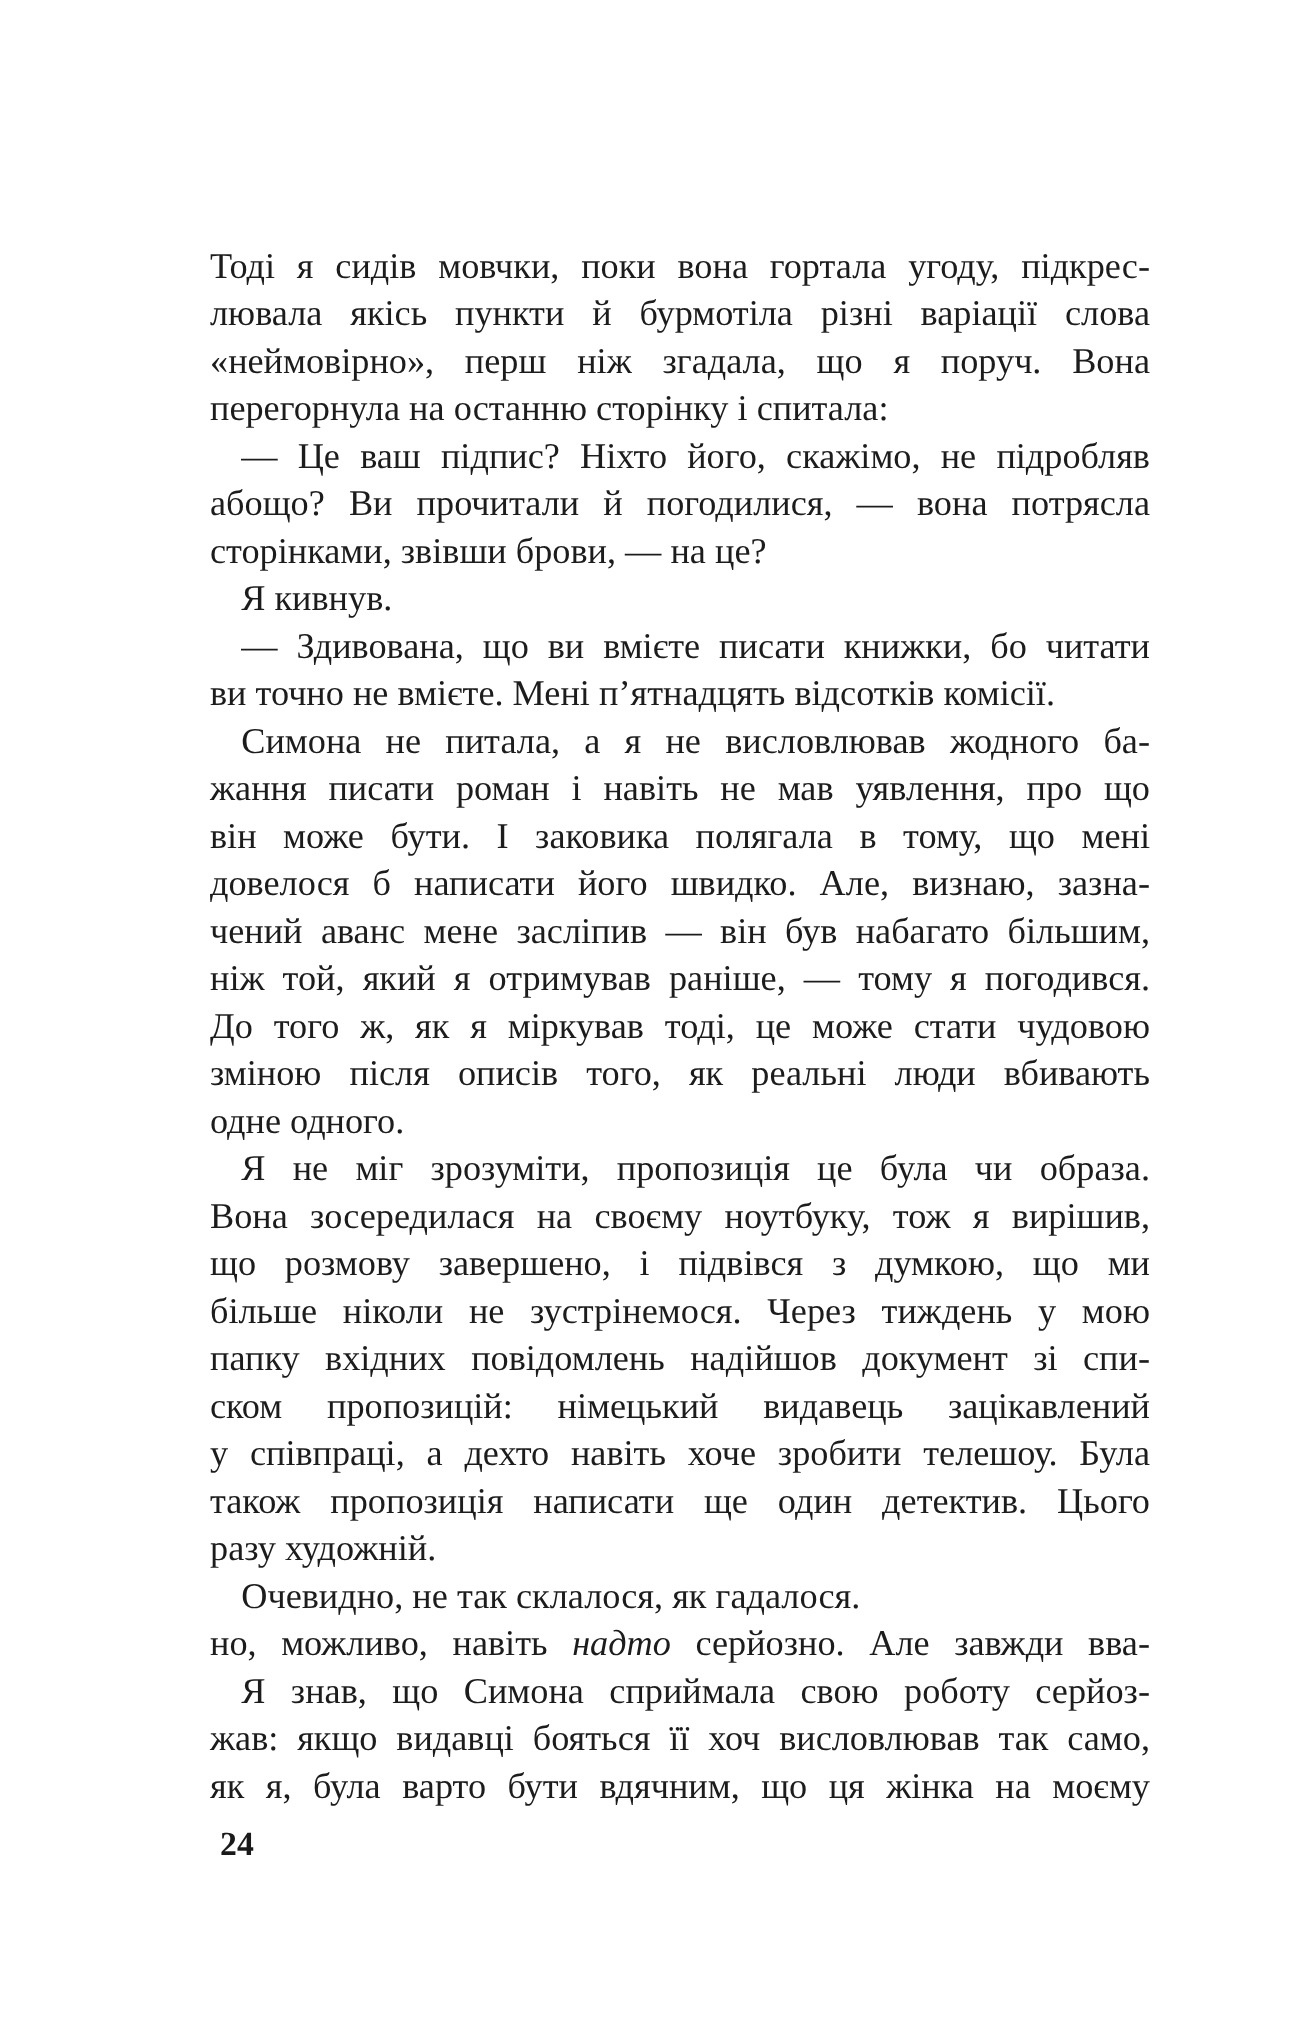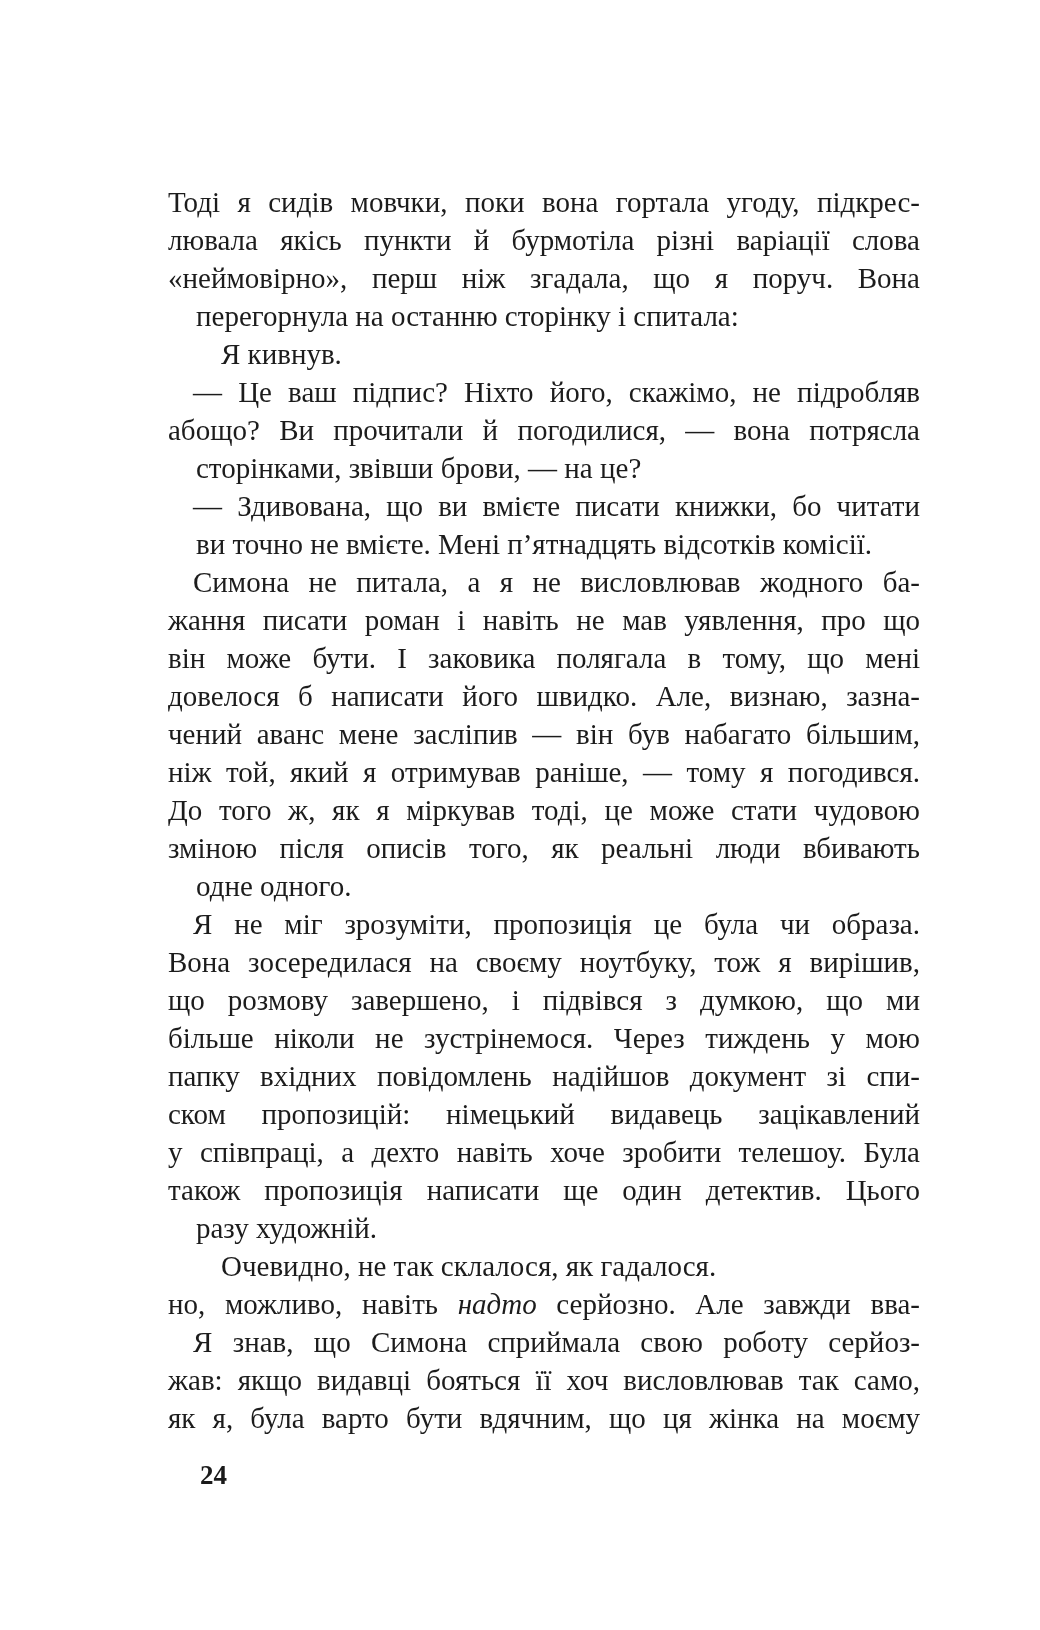--- a/index.html
+++ b/index.html
@@ -12,75 +12,73 @@
     width: 1040px;
     height: 1630px;
     background: #ffffff;
     overflow: hidden;
     font-family: "Liberation Serif", "DejaVu Serif", serif;
     color: #1c1c1c;
   }
   .text-block {
     position: absolute;
     left: 168px;
-    top: 183px;
+    top: 194px;
     width: 752px;
   }
   .para {
     margin: 0;
     padding: 0;
   }
   .line {
     height: 38px;
     line-height: 38px;
     font-size: 29px;
     white-space: nowrap;
     text-align: justify;
     text-align-last: justify;
     color: #1c1c1c;
   }
   .line.indent {
     text-indent: 25px;
   }
   .line.end {
     text-align-last: left;
-    margin-left: 28px;
   }
   .line i {
     font-style: italic;
   }
   .page-number {
     position: absolute;
     left: 176px;
     top: 1458px;
     font-size: 27px;
     font-weight: 700;
     line-height: 34px;
     color: #1a1a1a;
-    margin-left: 24px;
   }
 </style>
 </head>
 <body>
 
 <div class="page">
   <div class="text-block">
       <div class="para">
         <div class="line">Тоді я сидів мовчки, поки вона гортала угоду, підкрес-</div>
         <div class="line">лювала якісь пункти й бурмотіла різні варіації слова</div>
         <div class="line">«неймовірно», перш ніж згадала, що я поруч. Вона</div>
         <div class="line end">перегорнула на останню сторінку і спитала:</div>
       </div>
       <div class="para">
-        <div class="line indent end">Я кивнув.</div>
-      </div>
-      <div class="para">
         <div class="line indent">— Це ваш підпис? Ніхто його, скажімо, не підробляв</div>
         <div class="line">абощо? Ви прочитали й погодилися, — вона потрясла</div>
         <div class="line end">сторінками, звівши брови, — на це?</div>
+      </div>
+      <div class="para">
+        <div class="line indent end">Я кивнув.</div>
       </div>
       <div class="para">
         <div class="line indent">— Здивована, що ви вмієте писати книжки, бо читати</div>
         <div class="line end">ви точно не вмієте. Мені п’ятнадцять відсотків комісії.</div>
       </div>
       <div class="para">
         <div class="line indent">Симона не питала, а я не висловлював жодного ба-</div>
         <div class="line">жання писати роман і навіть не мав уявлення, про що</div>
         <div class="line">він може бути. І заковика полягала в тому, що мені</div>
         <div class="line">довелося б написати його швидко. Але, визнаю, зазна-</div>

